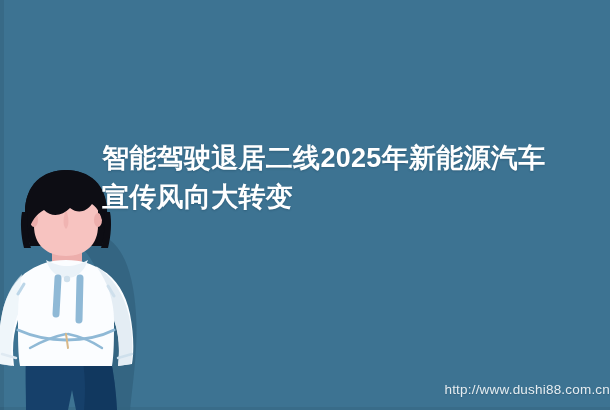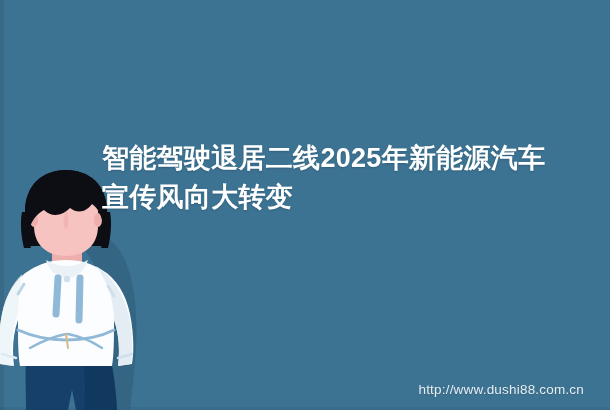--- a/index.html
+++ b/index.html
@@ -57,21 +57,21 @@
     line-height: 39px;
     font-weight: 700;
     letter-spacing: 0.3px;
     text-shadow: 0 1px 2px rgba(16,48,70,0.28);
     white-space: pre-wrap;
   }
 
   
   .watermark {
     position: absolute;
-    right: 26px;
+    right: 0;
     bottom: 12px;
     color: rgba(255,255,255,0.88);
     font-size: 13.5px;
     line-height: 16px;
     letter-spacing: 0.2px;
     font-weight: 400;
     text-shadow: 0 1px 1px rgba(16,48,70,0.22);
   }
 </style>
 </head>

